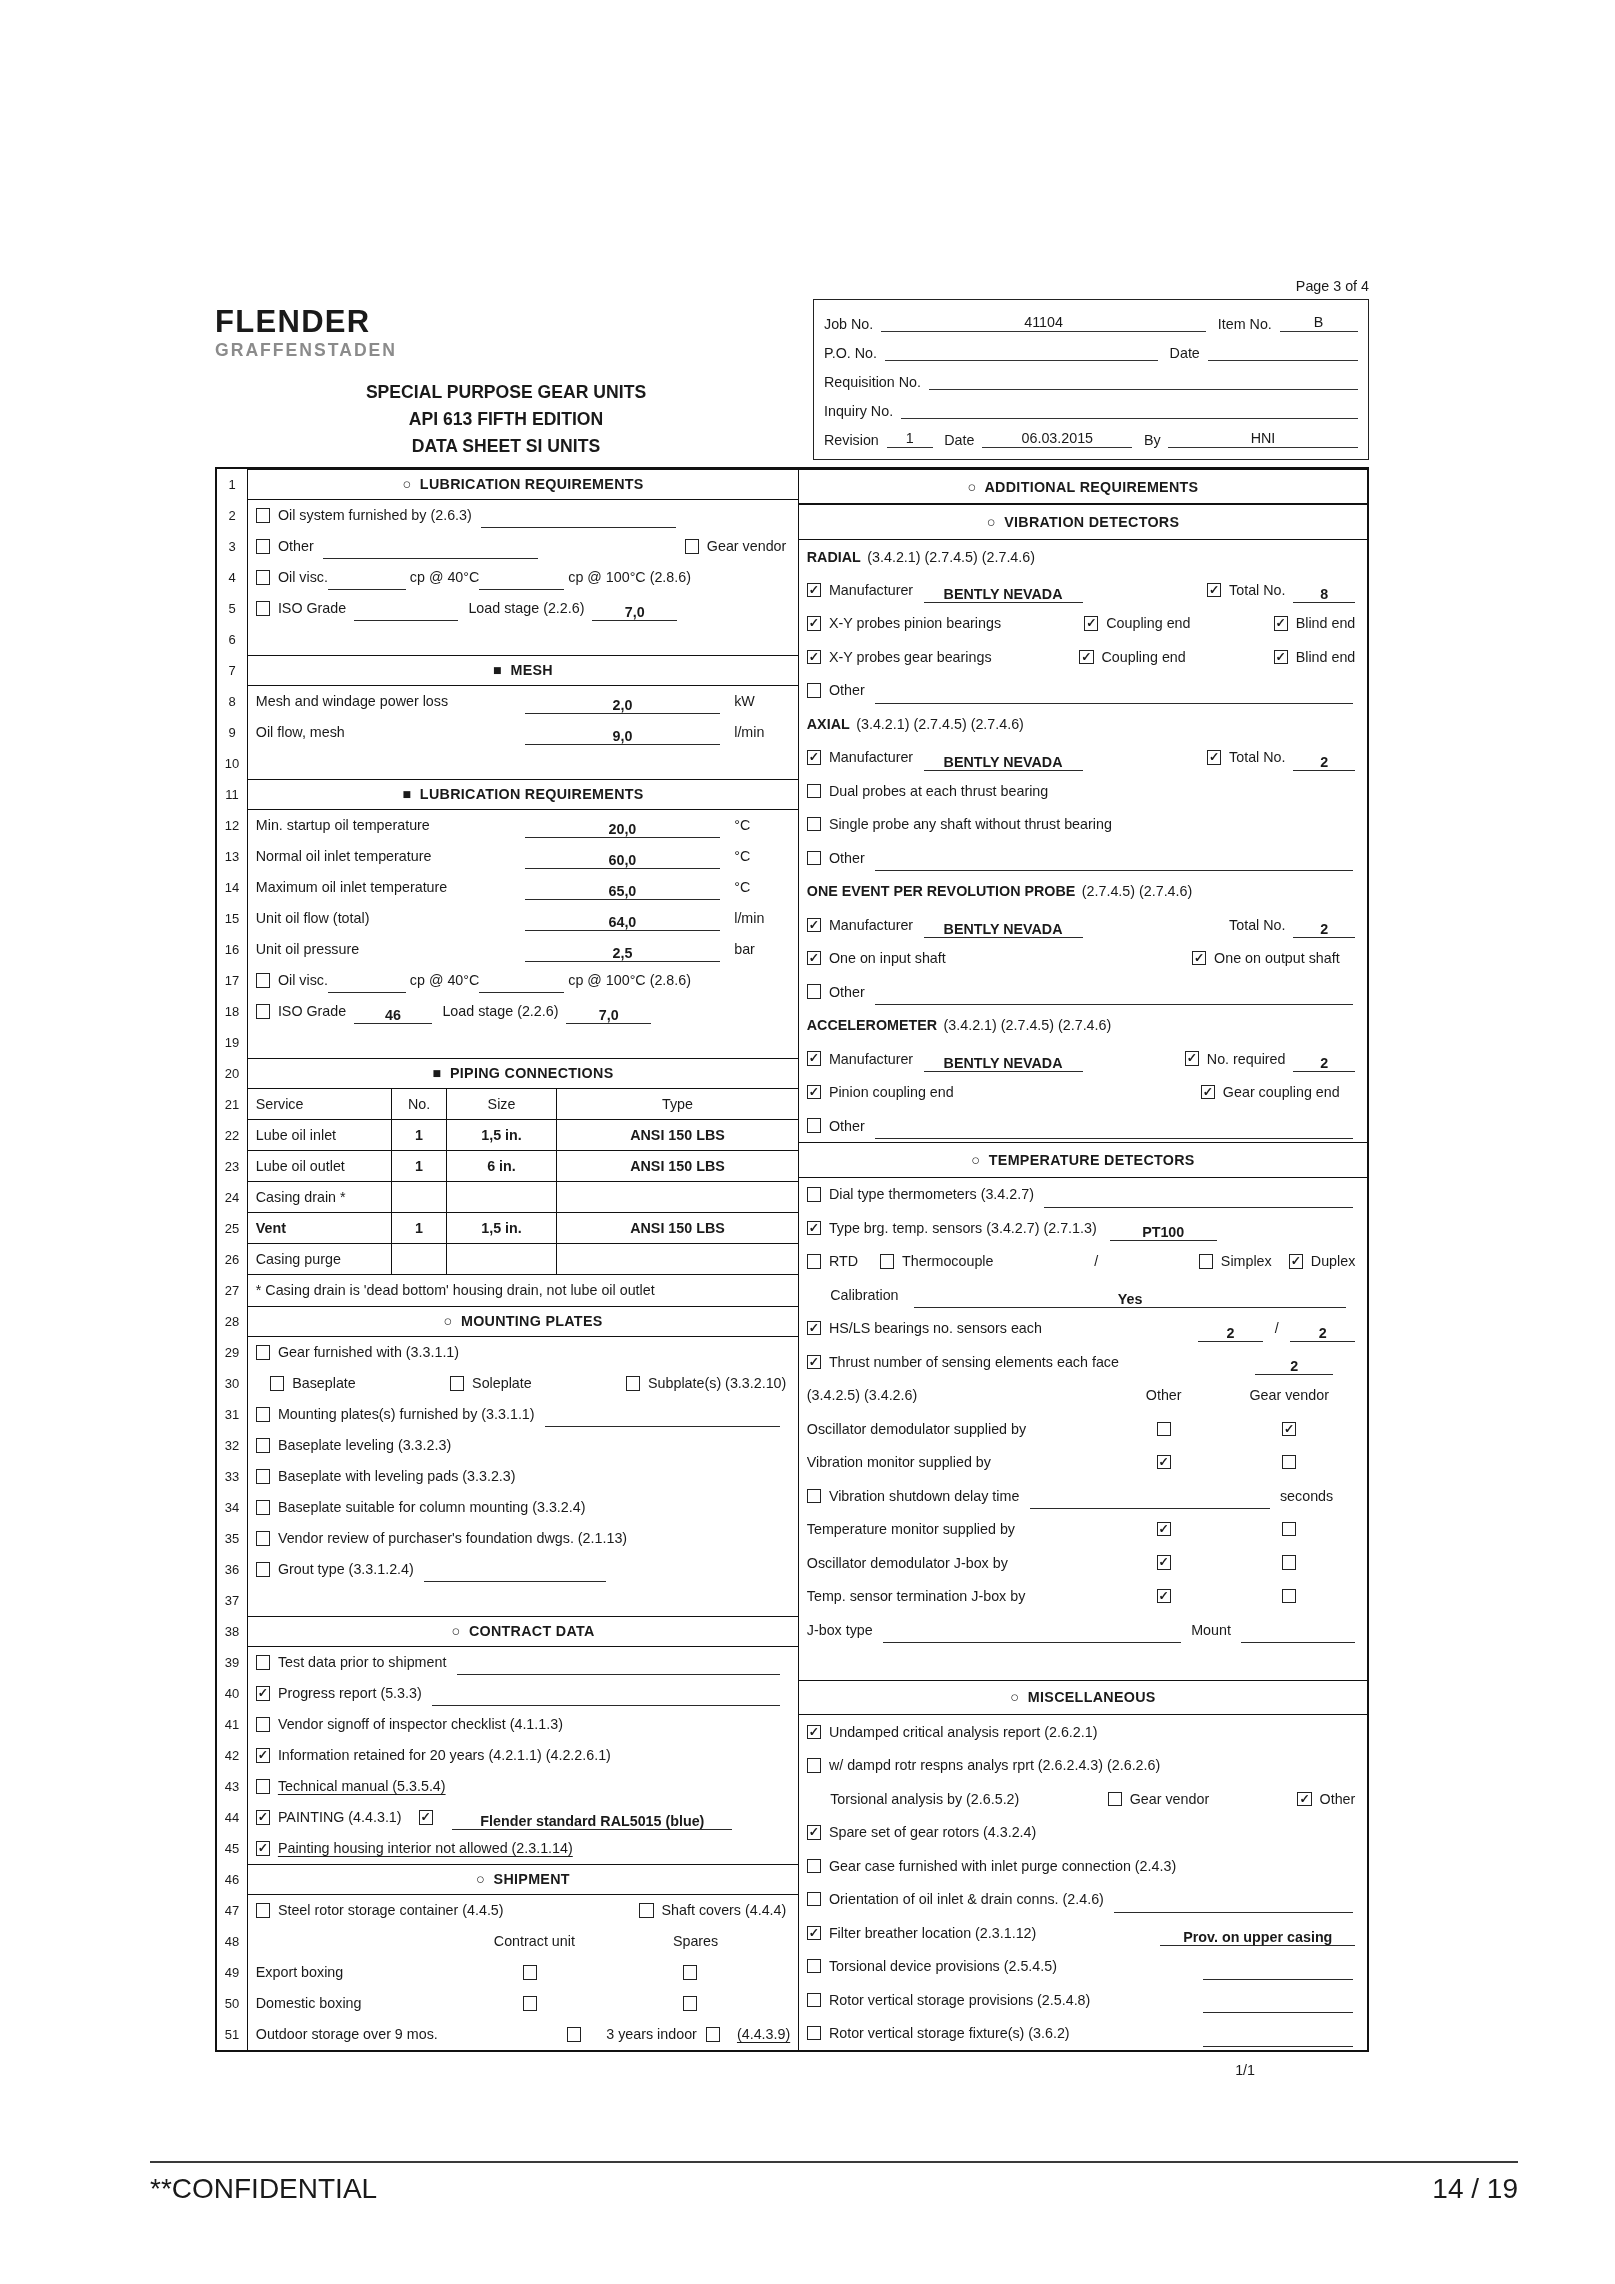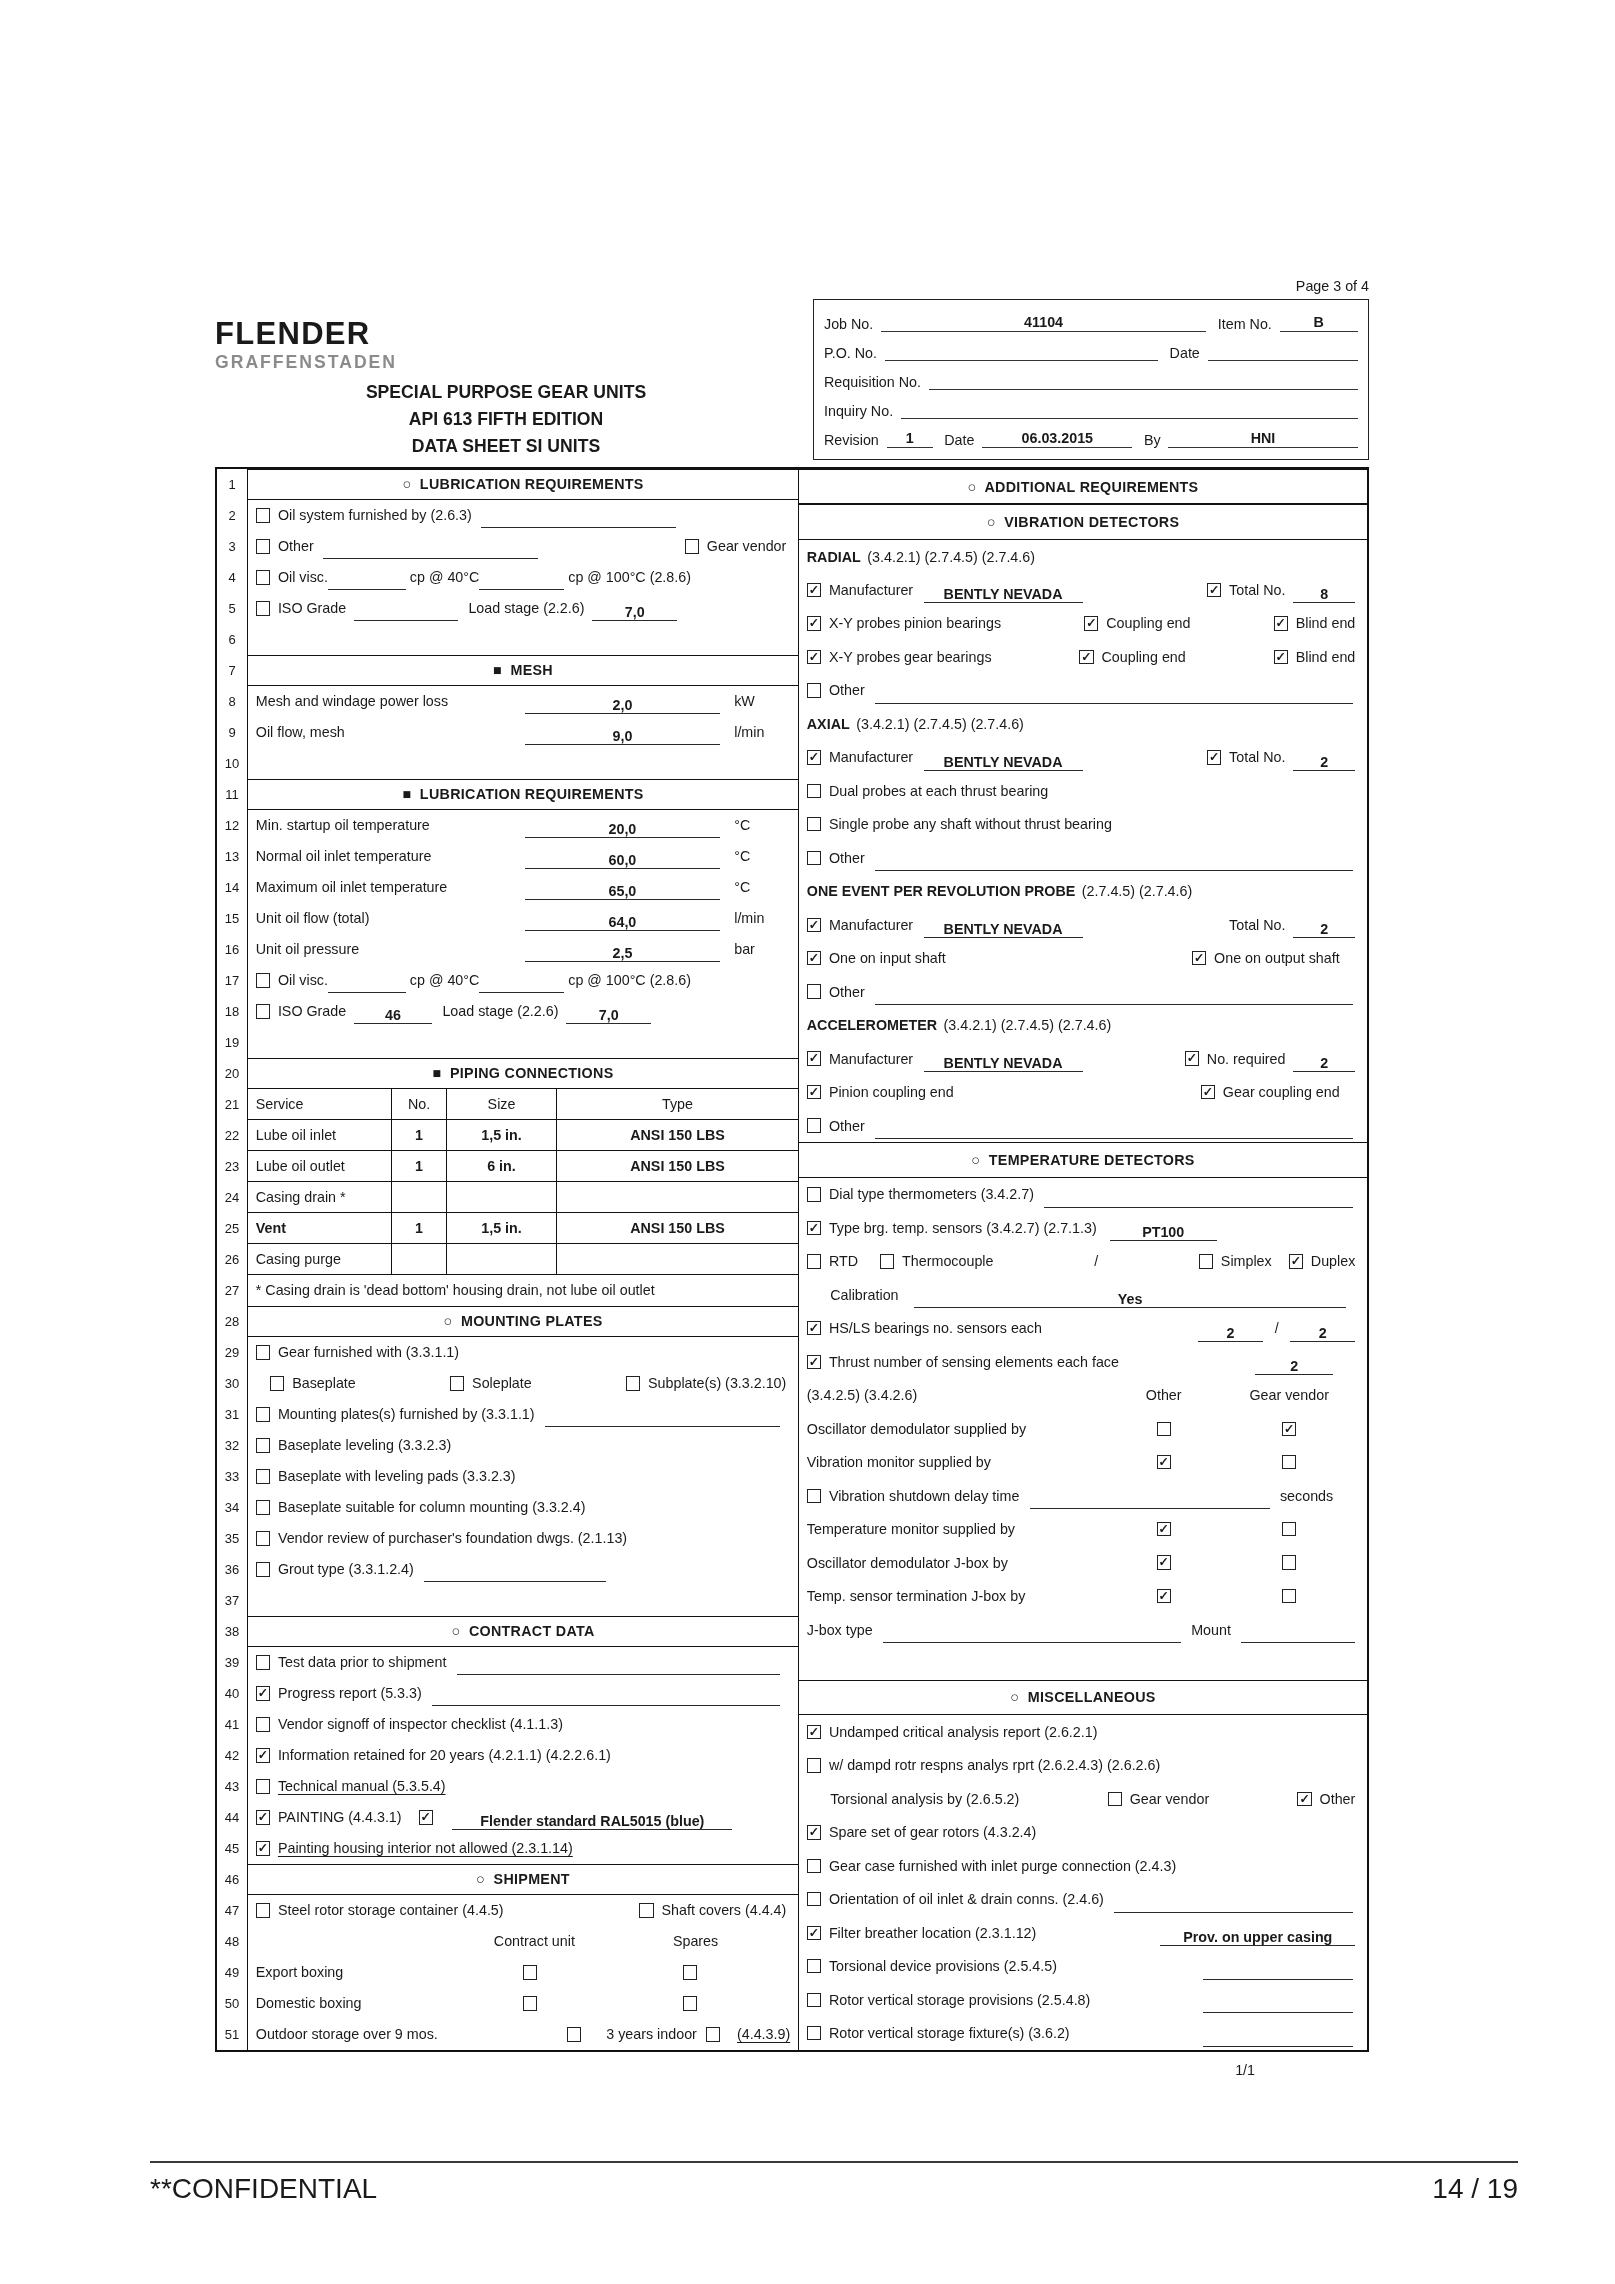--- a/index.html
+++ b/index.html
@@ -5,29 +5,29 @@
   *{box-sizing:border-box;margin:0;padding:0}
   html,body{background:#ffffff}
   body{width:1616px;height:2284px;position:relative;font-family:"Liberation Sans",sans-serif;color:#1a1a1a;overflow:hidden}
   .scan{position:absolute;left:215px;top:278px;width:1154px}
 
   
   .hdr{display:flex;align-items:flex-end;margin-bottom:6.5px}
   .hdr-left{width:582px;position:relative}
   .logo1{font-size:31px;font-weight:bold;letter-spacing:1.3px;line-height:1.05}
   .logo2{font-size:17.6px;font-weight:bold;color:#8b8b8b;letter-spacing:2px;margin-top:1.3px}
-  .titles{text-align:center;margin-top:6px}
+  .titles{text-align:center;margin-top:18px}
   .titles div{font-size:17.6px;font-weight:bold;line-height:1.55}
   .hdr-right{flex:1;padding-left:15.6px}
   .pagelabel{text-align:right;font-size:14.3px;margin-bottom:5.2px}
   .jobbox{border:1.6px solid #222;padding:5.2px 10.4px 9px}
   .jline{display:flex;align-items:flex-end;height:29px;font-size:14.3px;white-space:nowrap}
   .jlabel{margin:0 7.8px 2.6px 11.7px}
   .jline .jlabel:first-child{margin-left:0}
-  .jul{border-bottom:1.3px solid #333;text-align:center;font-weight:bold;min-height:19.5px;display:inline-flex;align-items:flex-end;justify-content:center;margin-bottom:2.6px;line-height:1.1}
+  .jul{border-bottom:1.3px solid #333;text-align:center;font-weight:normal;min-height:19.5px;display:inline-flex;align-items:flex-end;justify-content:center;margin-bottom:2.6px;line-height:1.1}
   .jul.f{flex:1}
   .w70{width:46px}.w120{width:78px}.w230{width:150px}
 
   
   .table{border:2px solid #111;display:flex;background:#fff}
   .lcol{width:582px;border-right:1.6px solid #111;display:flex;flex-direction:column}
   .rcol{flex:1;display:flex;flex-direction:column}
   .lrow{display:flex;height:31px;flex:none}
   .num{width:31px;border-right:1.6px solid #111;display:flex;align-items:center;justify-content:center;font-size:13px;flex:none}
   .lcontent{flex:1;display:flex;align-items:center;font-size:14.3px;padding:0 7.8px;min-width:0;overflow:hidden;white-space:nowrap}

